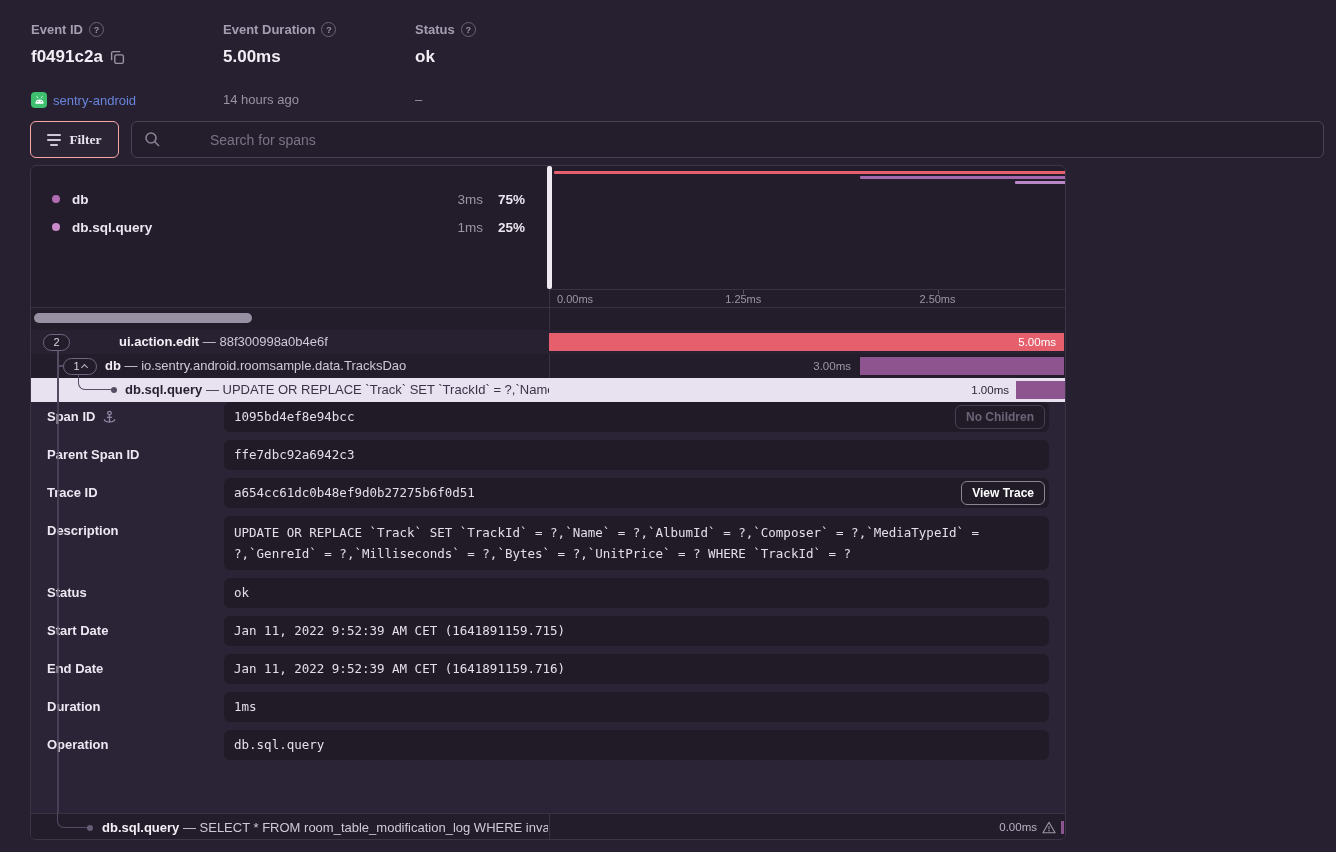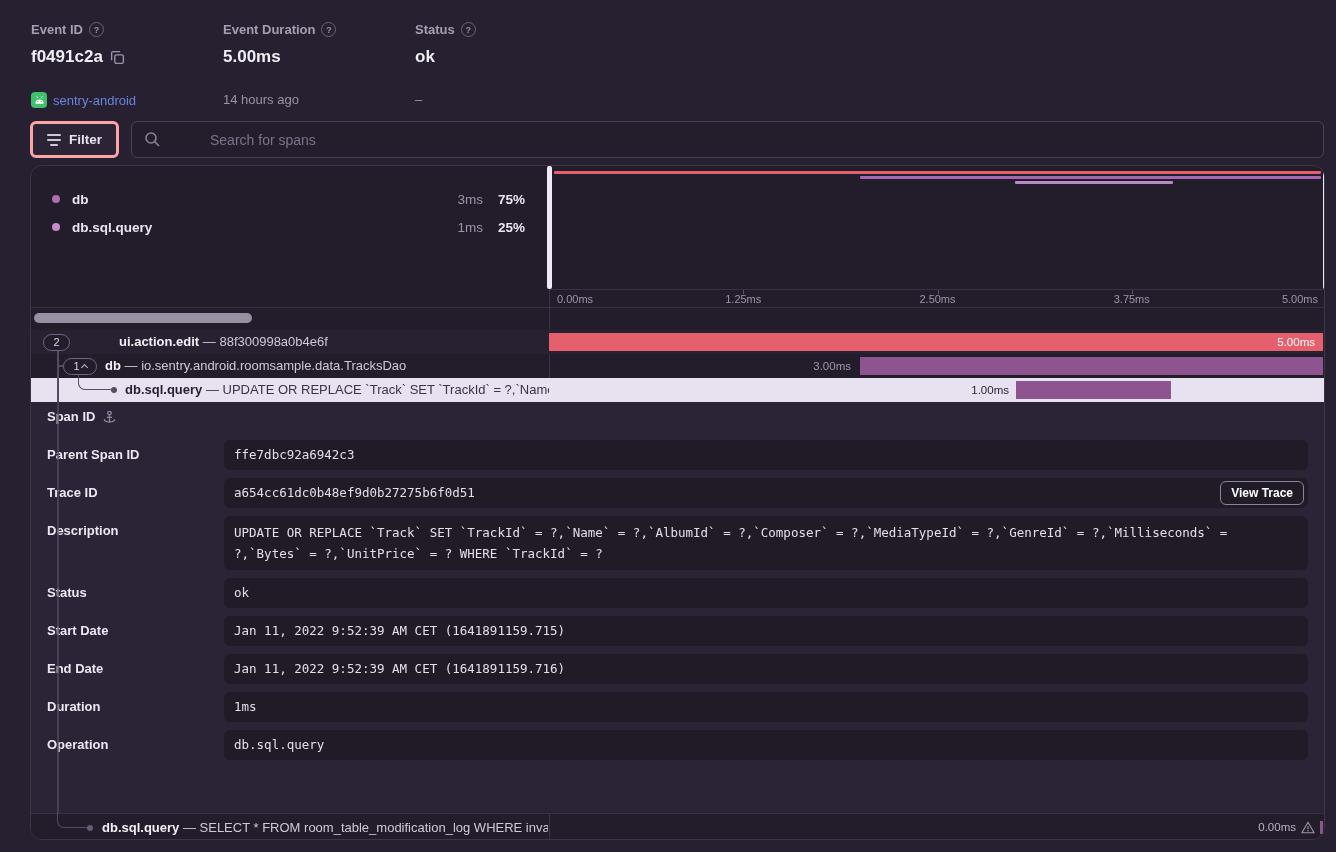--- a/index.html
+++ b/index.html
@@ -19,35 +19,35 @@
   .hlabel { font-size:13px; font-weight:bold; color:#a79eb3; display:flex; align-items:center; gap:6px; }
   .qicon { width:15px; height:15px; border:1.5px solid #6b6277; border-radius:50%;
            font-size:9px; color:#9a91a6; display:inline-flex; align-items:center; justify-content:center; font-weight:bold; }
   .hvalue { margin-top:10px; font-size:17px; font-weight:bold; color:#f2eef5; display:flex; align-items:center; gap:7px; }
   .hsub { margin-top:25px; font-size:13px; color:#9a92a4; display:flex; align-items:flex-end; gap:6px; }
   .hlink { color:#6a84dd; }
   .android-badge { width:16px; height:16px; border-radius:4px; background:#3ec06f; display:inline-flex; align-items:center; justify-content:center; }
 
   
   .toolbar { position:absolute; left:30px; top:121px; right:12px; height:37px; display:flex; gap:12px; }
-  .filter-btn { width:89px; height:37px; border:3px solid #fca5a5; border-radius:6px; background:#2a2435;
+  .filter-btn { width:89px; height:37px; border:1px solid #fca5a5; border-radius:6px; background:#2a2435;
                 display:flex; align-items:center; justify-content:center; gap:8px; color:#e8e3ee;
-                font-size:13.5px; font-weight:bold; cursor:pointer; font-family:Liberation Sans, sans-serif; }
+                font-size:13.5px; font-weight:bold; cursor:pointer; font-family:Liberation Serif, serif; }
   .filter-icon { display:inline-flex; flex-direction:column; gap:3px; align-items:center; }
   .filter-icon i { display:block; height:2px; border-radius:1px; background:#cfc8da; }
   .filter-icon i:nth-child(1){ width:14px; } .filter-icon i:nth-child(2){ width:14px; } .filter-icon i:nth-child(3){ width:8px; }
   .search { flex:1; height:37px; border:1px solid #4a4254; border-radius:6px; background:#241e2c;
             display:flex; align-items:center; padding:0 12px; gap:9px; }
   .search input { flex:1; background:transparent; border:none; outline:none; color:#d6d0e0;
                   font-size:14px; font-family:inherit;margin-left:40px; }
   .search input::placeholder { color:#7b7389; }
 
   
-  .panel { position:absolute; left:30px; top:165px; width:1295px; height:675px;
-           background:#231d2b; border:1px solid #3c3447; border-radius:12px; overflow:hidden; }
+  .panel { position:absolute; left:30px; top:165px; width:1036px; height:675px;
+           background:#231d2b; border:1px solid #3c3447; border-radius:6px; overflow:hidden; }
   .vdivider { position:absolute; left:518px; top:0; width:1px; height:236px; background:#3a3244; }
 
   
   .legend-row { position:absolute; left:0; width:518px; height:24px; display:flex; align-items:center; }
   .legend-row .dot { width:8px; height:8px; border-radius:50%; margin-left:21px; }
   .legend-row .lname { margin-left:12px; font-size:13.5px; font-weight:bold; color:#eae5f0; }
   .legend-row .ldur { position:absolute; left:380px; width:72px; text-align:right; font-size:13.5px; color:#9d95a6; }
   .legend-row .lpct { position:absolute; left:456px; width:38px; text-align:right; font-size:13.5px; font-weight:bold; color:#eae5f0; }
 
   
@@ -281,20 +281,24 @@
     <div class="drow">
       <div class="dlabel">
         <span>Span ID</span>
         <svg width="15" height="15" viewBox="0 0 16 16" fill="none" stroke="#8d84a0" stroke-width="1.4">
             <circle cx="8" cy="3.3" r="1.9"></circle>
             <line x1="8" y1="5.2" x2="8" y2="13.5"></line>
             <path d="M2.5 9.8 C2.5 13.6 13.5 13.6 13.5 9.8"></path>
             <line x1="5.2" y1="7.8" x2="10.8" y2="7.8"></line>
           </svg>
       </div>
+      <div class="dbox">
+        <span>1095bd4ef8e94bcc</span>
+        <span class="dbtn disabled">No Children</span>
+      </div>
     </div>
 
     <div class="drow">
       <div class="dlabel">
           <span>Parent Span ID</span>
         </div>
       <div class="dbox"><span>ffe7dbc92a6942c3</span></div>
     </div>
 
     <div class="drow">

